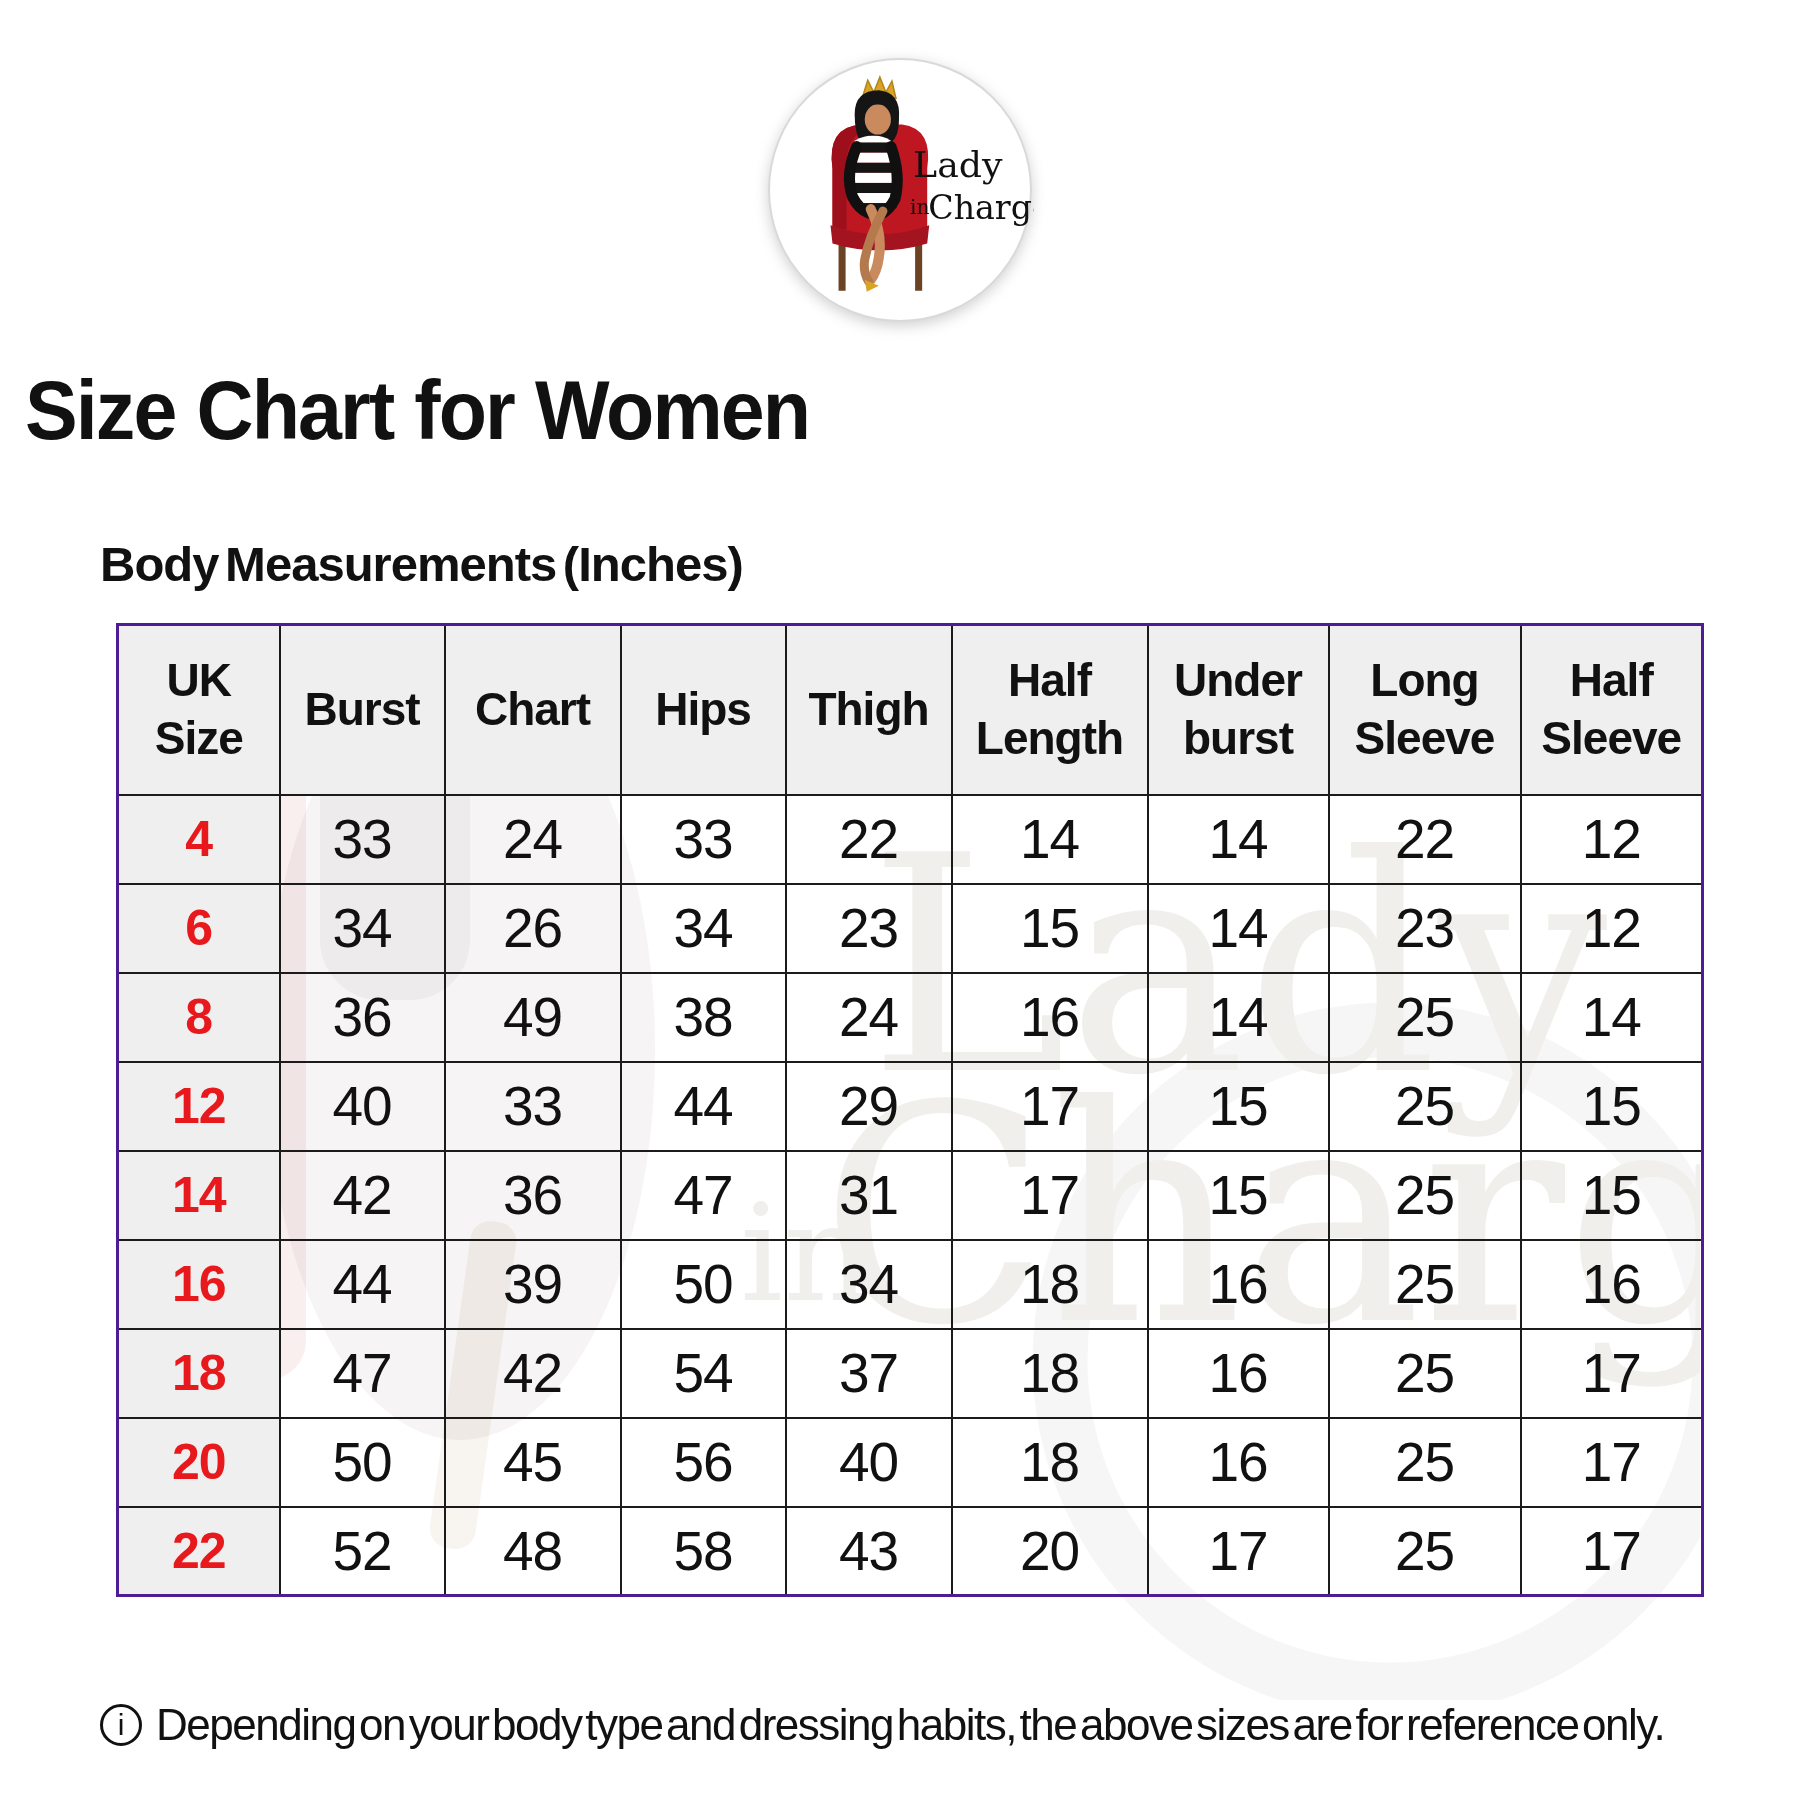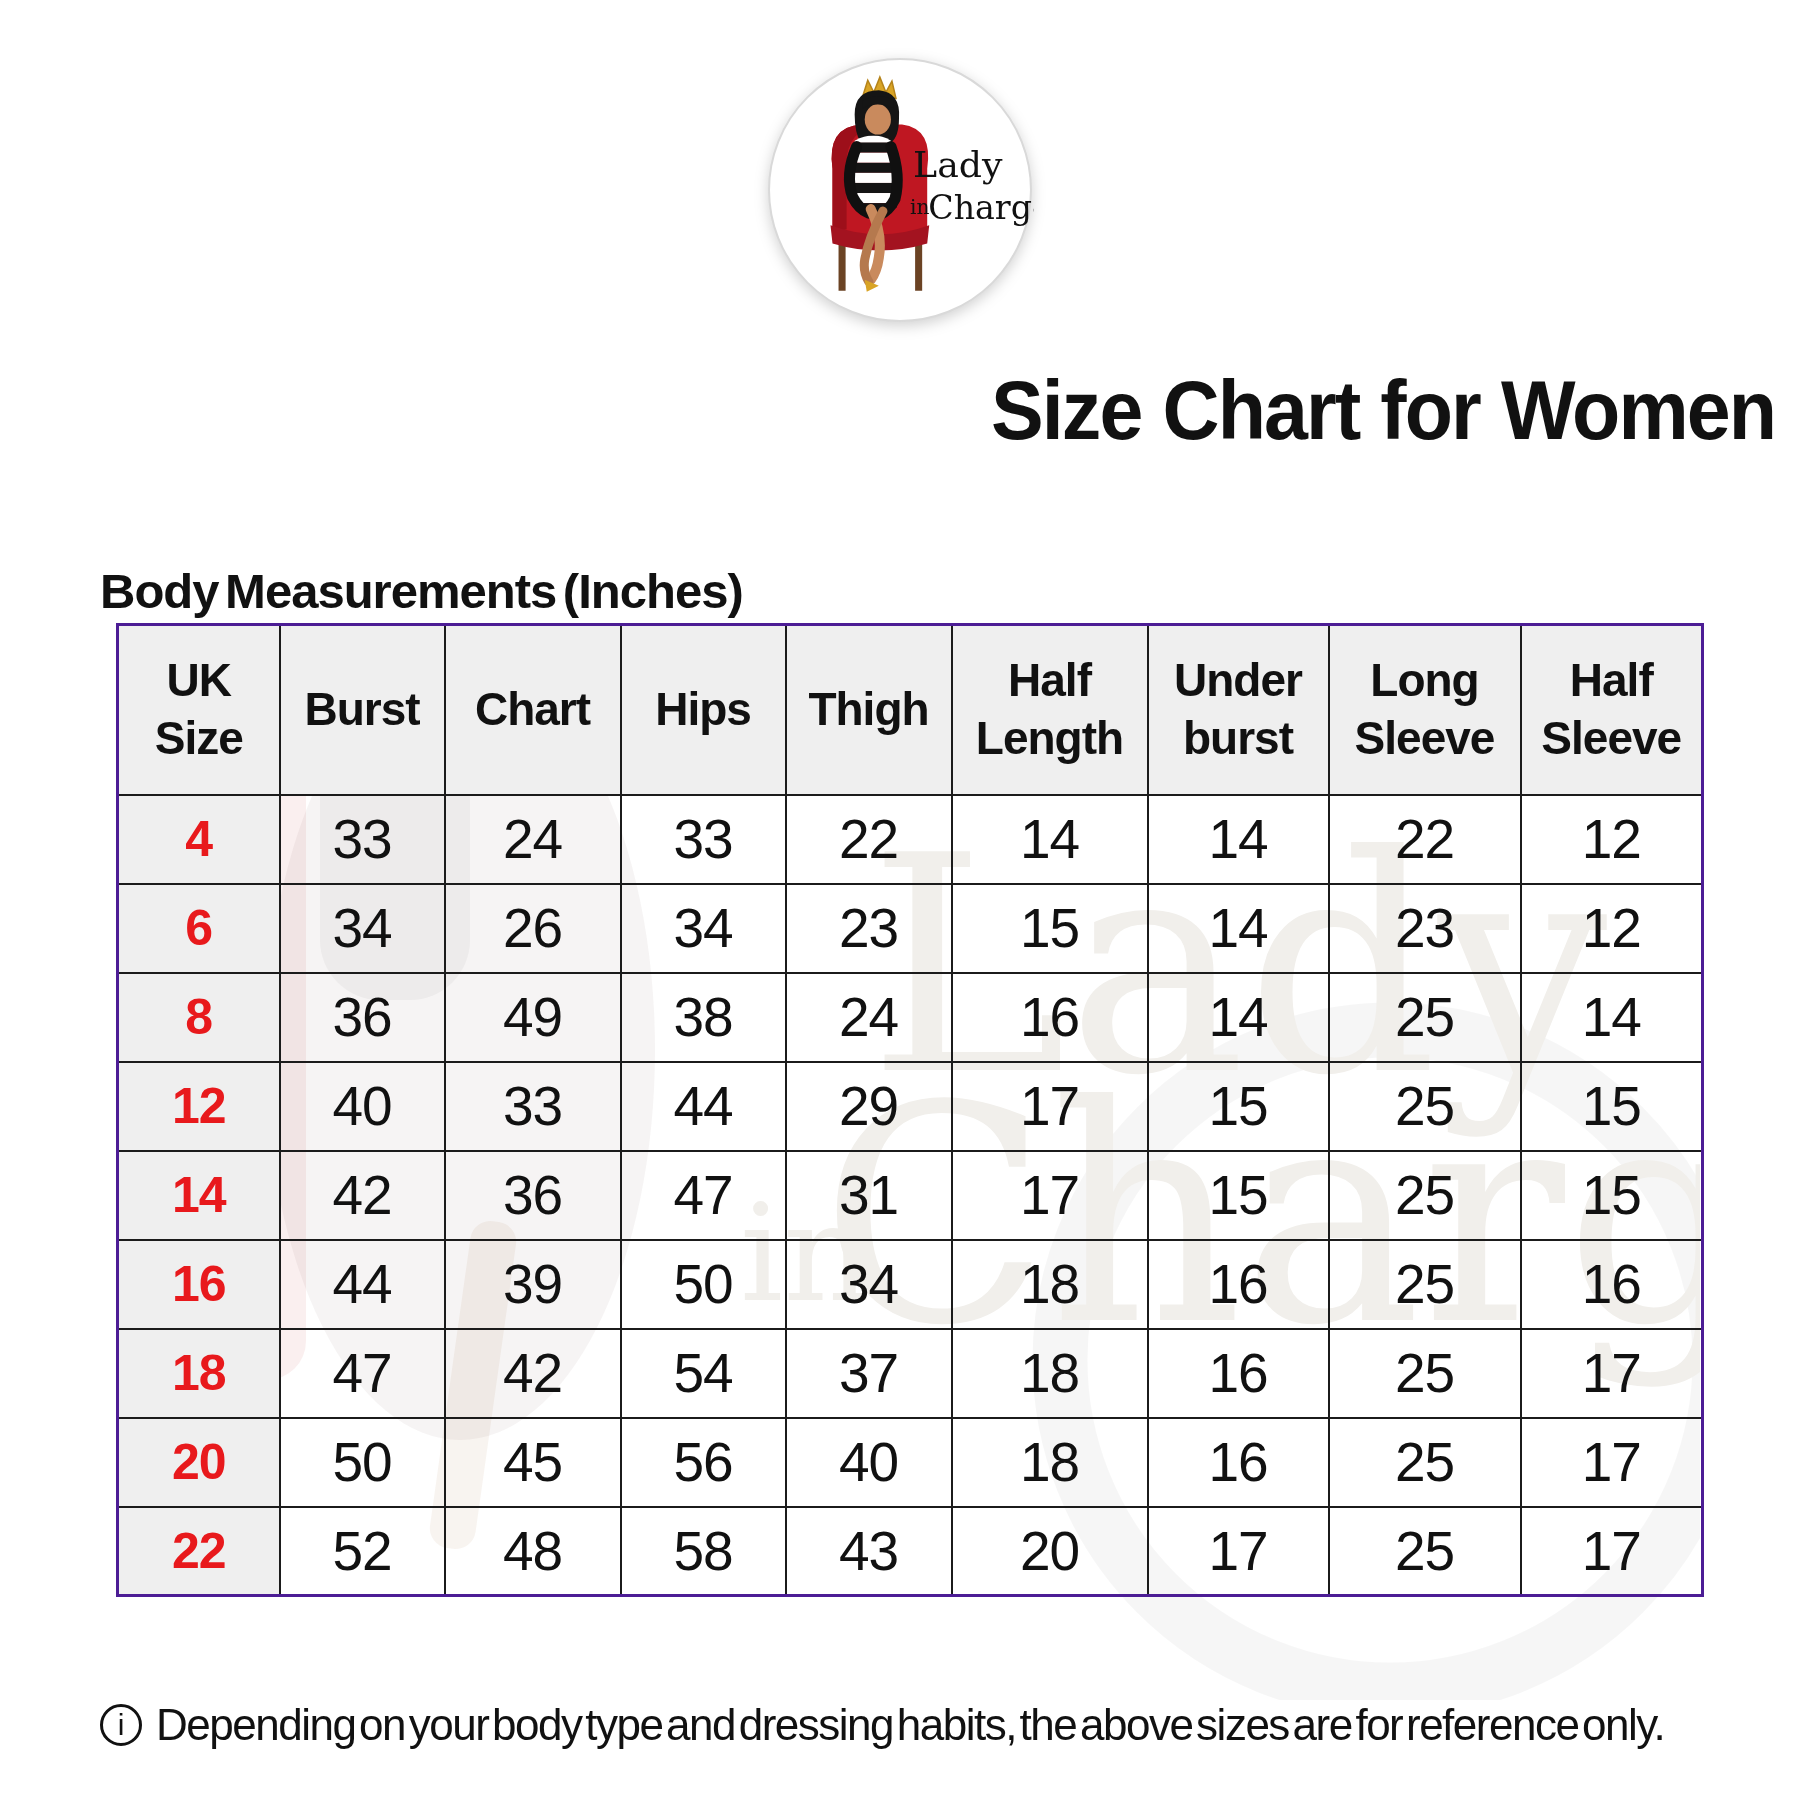--- a/index.html
+++ b/index.html
@@ -16,33 +16,33 @@
   .logo-badge {
     position:absolute; top:56px; left:766px;
     width:268px; height:268px;
   }
   .logo-badge svg { width:100%; height:100%; filter:drop-shadow(0 4px 7px rgba(0,0,0,0.18)); }
   .logo-serif { font-family:"DejaVu Serif","Liberation Serif",serif; }
 
   
   .page-title {
     position:absolute; top:362px; left:0; width:1800px;
-    text-align:right;
+    text-align:left;
   }
   .page-title > span {
     display:inline-block;
     font-size:84px; font-weight:bold;
     letter-spacing:-2px; word-spacing:1px;
     transform:scaleX(0.94); transform-origin:center;
     white-space:nowrap;
   }
   .section-heading {
     position:absolute; top:536px; left:100px;
     font-size:49px; font-weight:bold;
-    letter-spacing:-1px; word-spacing:-6px;margin-top:27px;
+    letter-spacing:-1px; word-spacing:-6px;
   }
 
   
   .watermark {
     position:absolute; left:120px; top:620px;
     width:1580px; height:1080px;
     z-index:0; pointer-events:none;
   }
 
   

